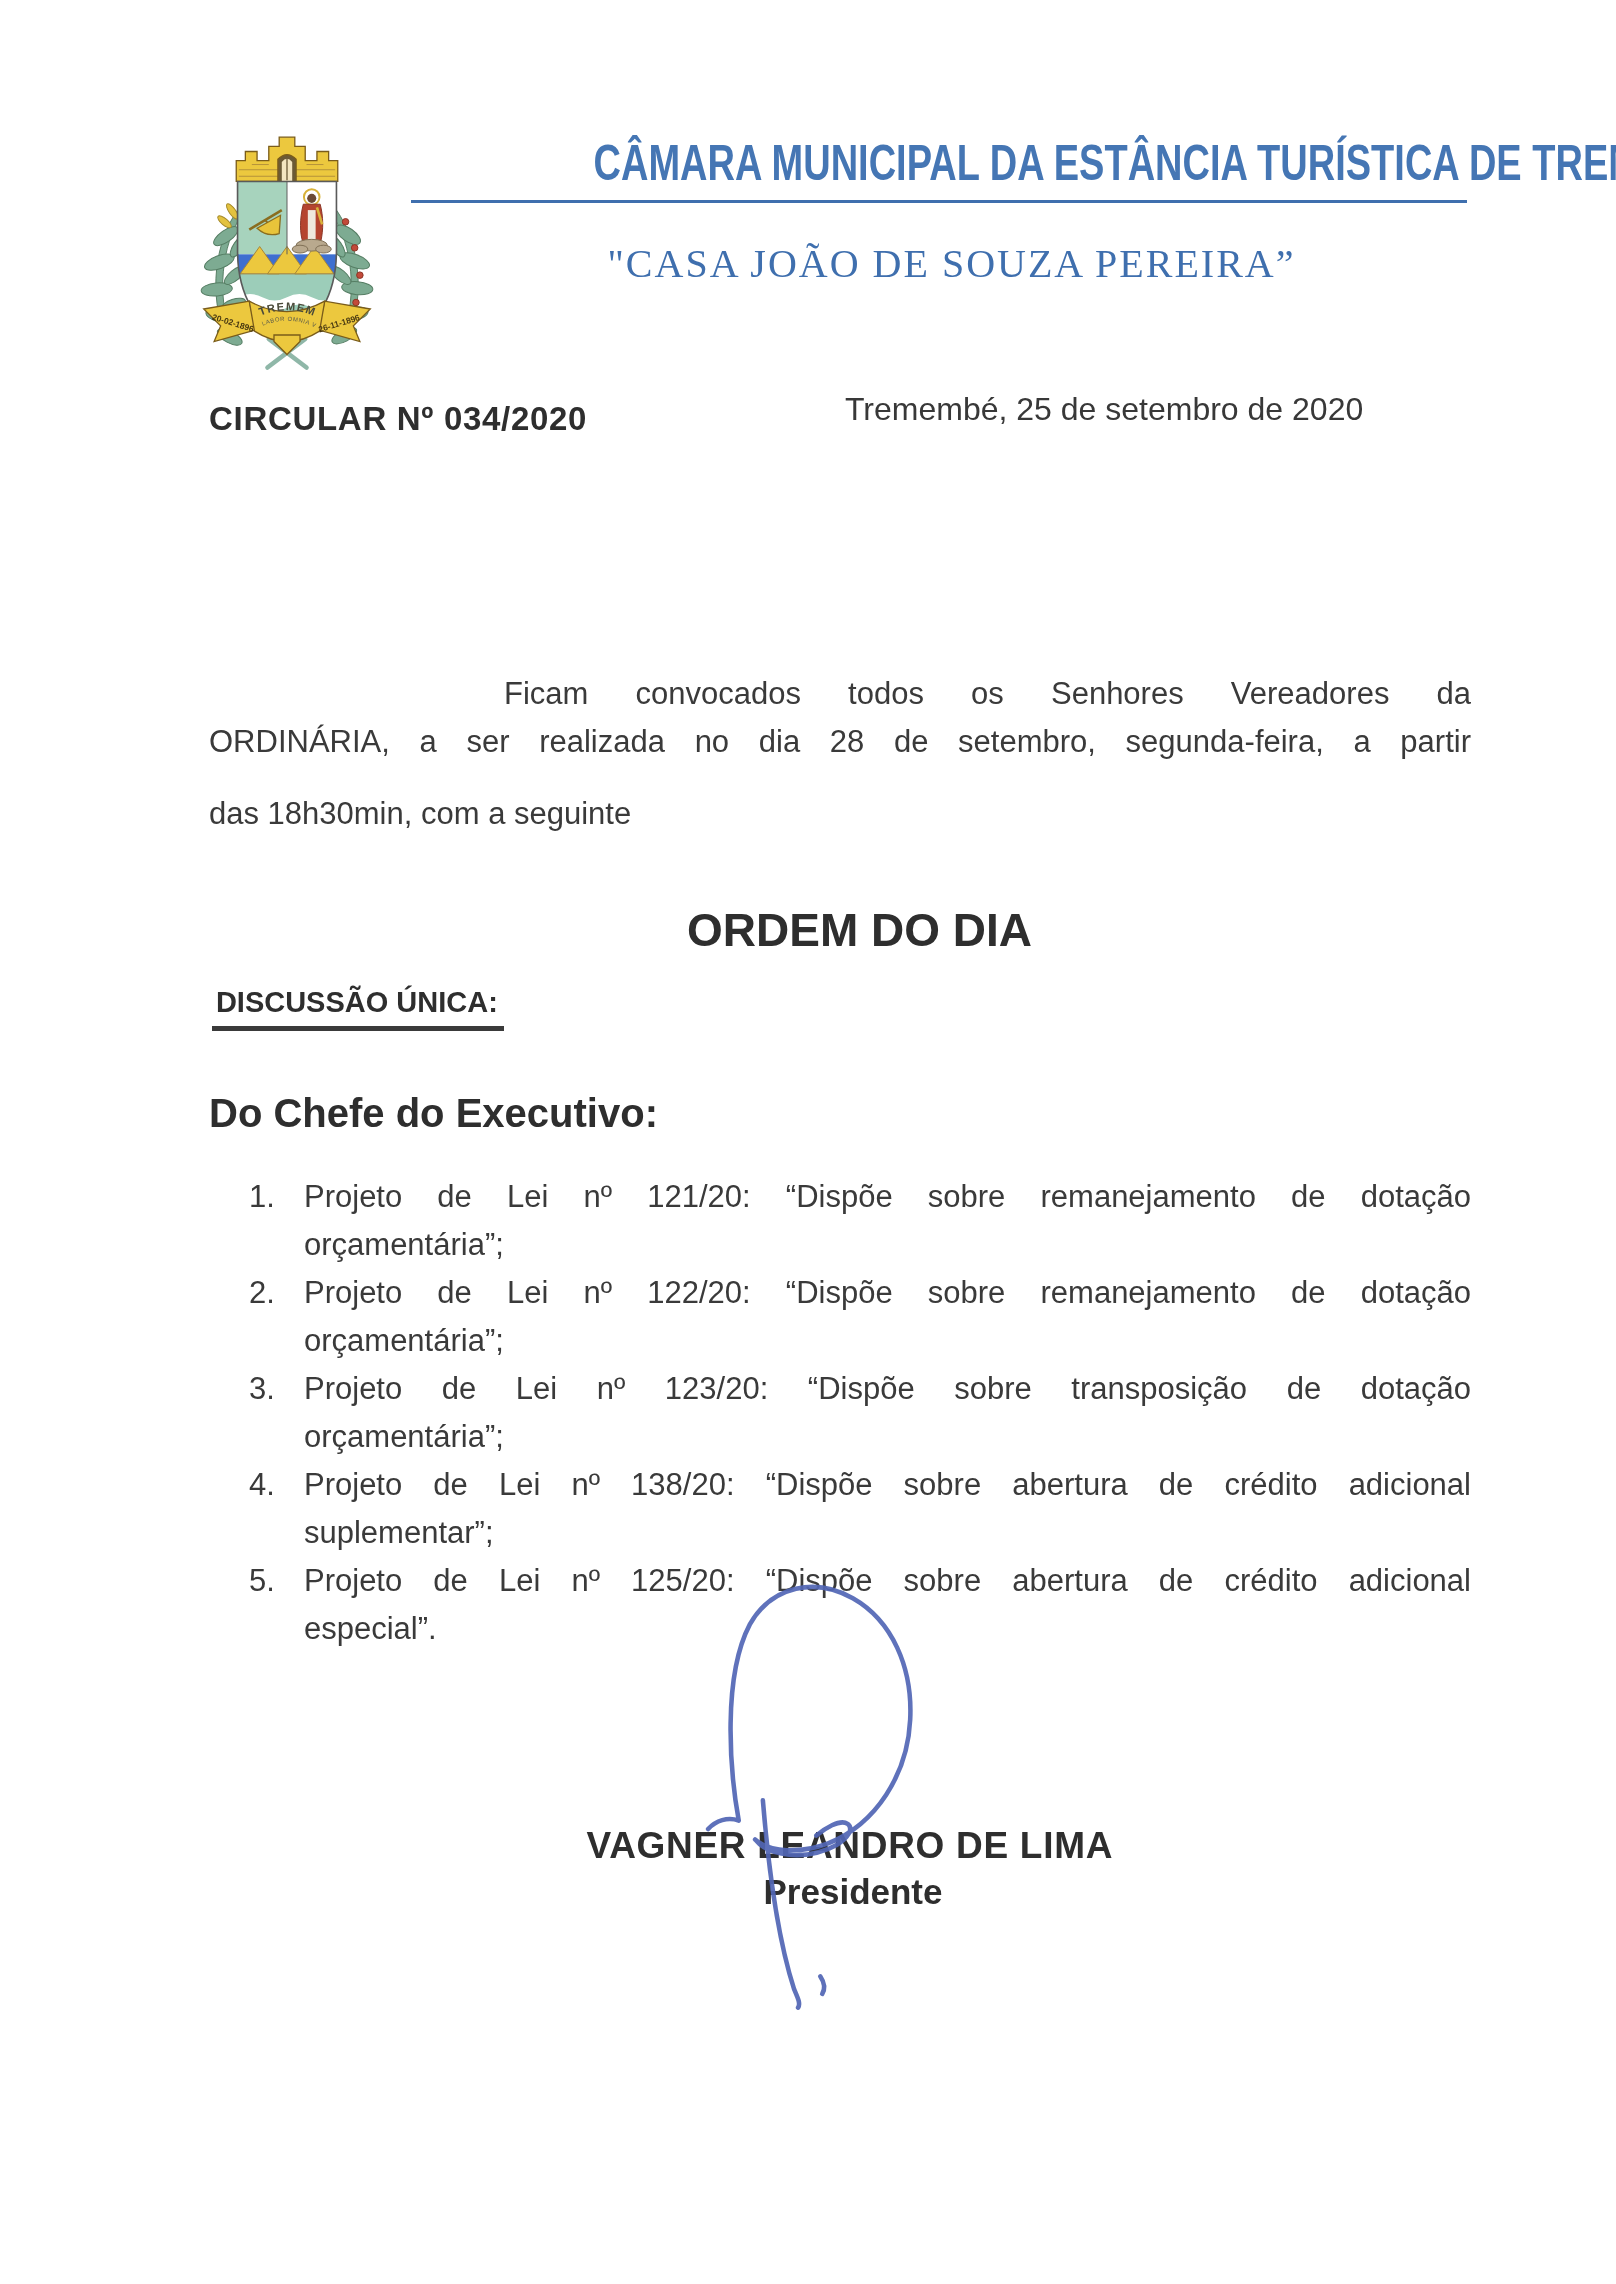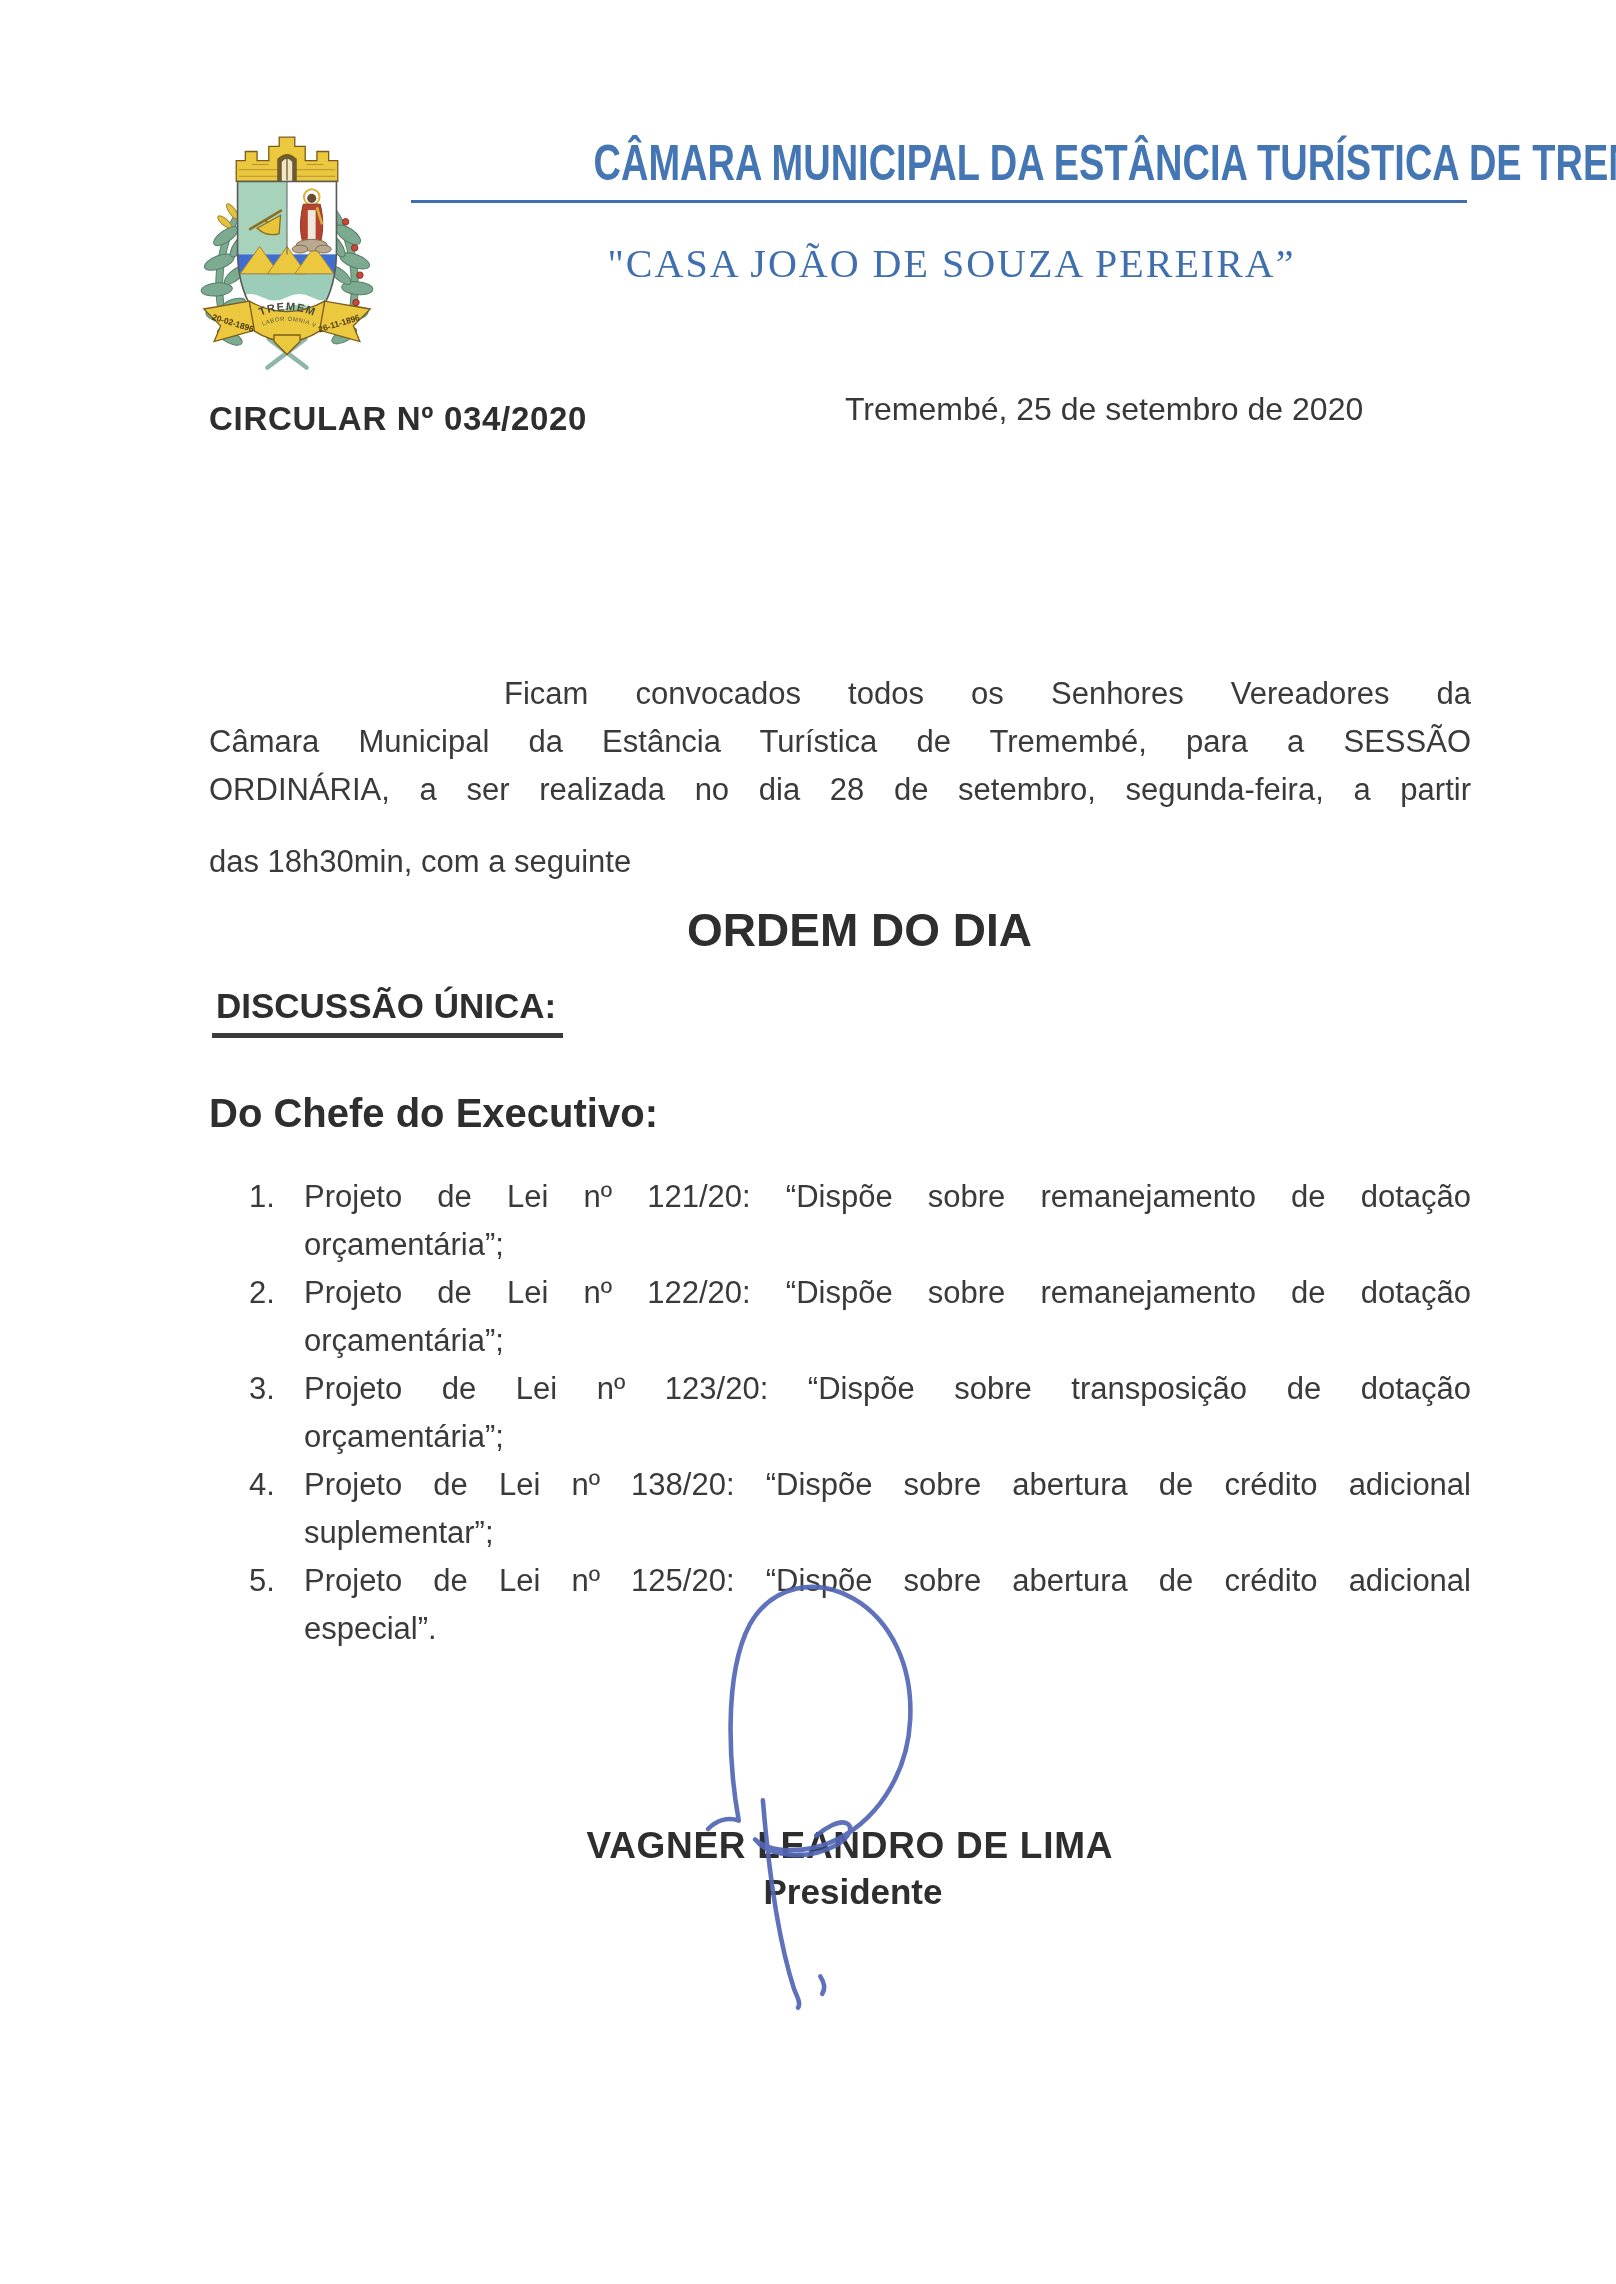--- a/index.html
+++ b/index.html
@@ -61,21 +61,21 @@
   .par-line.first { text-indent:295px; }
   .par-line.last  { text-align:left; text-align-last:left;margin-top:24px; }
 
   .order-heading {
     position:absolute; left:209px; top:903px; width:1262px;
     text-align:center; text-indent:39px;
     font-size:46px; font-weight:bold; color:#2e2e2e;
   }
   .discussion-heading {
     position:absolute; left:212px; top:986px;
-    font-size:35px; font-weight:bold; color:#2e2e2e;
+    font-size:29px; font-weight:bold; color:#2e2e2e;
   }
   .discussion-heading .u {
     display:inline-block;
     border-bottom:5.9px solid #3a3a3a;
     padding:0 6.5px 6.5px 3.9px;
   }
   .author-heading {
     position:absolute; left:209px; top:1091px;
     font-size:40px; font-weight:bold; color:#2e2e2e;
   }
@@ -229,21 +229,20 @@
   <div class="doc-title">
     <span class="doc-title-inner">CÂMARA MUNICIPAL DA ESTÂNCIA TURÍSTICA DE TREMEMBÉ</span>
   </div>
   <div class="doc-subtitle">"CASA JOÃO DE SOUZA PEREIRA”</div>
 
   <div class="circular-number">CIRCULAR Nº 034/2020</div>
   <div class="dateline">Tremembé, 25 de setembro de 2020</div>
 
   <div class="paragraph">
     <div class="par-line first">Ficam convocados todos os Senhores Vereadores da</div>
-    <div class="par-line">Câmara Municipal da Estância Turística de Tremembé, para a SESSÃO</div>
     <div class="par-line">ORDINÁRIA, a ser realizada no dia 28 de setembro, segunda-feira, a partir</div>
     <div class="par-line last">das 18h30min, com a seguinte</div>
   </div>
 
   <div class="order-heading">ORDEM DO DIA</div>
   <div class="discussion-heading">
     <span class="u">DISCUSSÃO ÚNICA:</span>
   </div>
   <div class="author-heading">Do Chefe do Executivo:</div>
 

